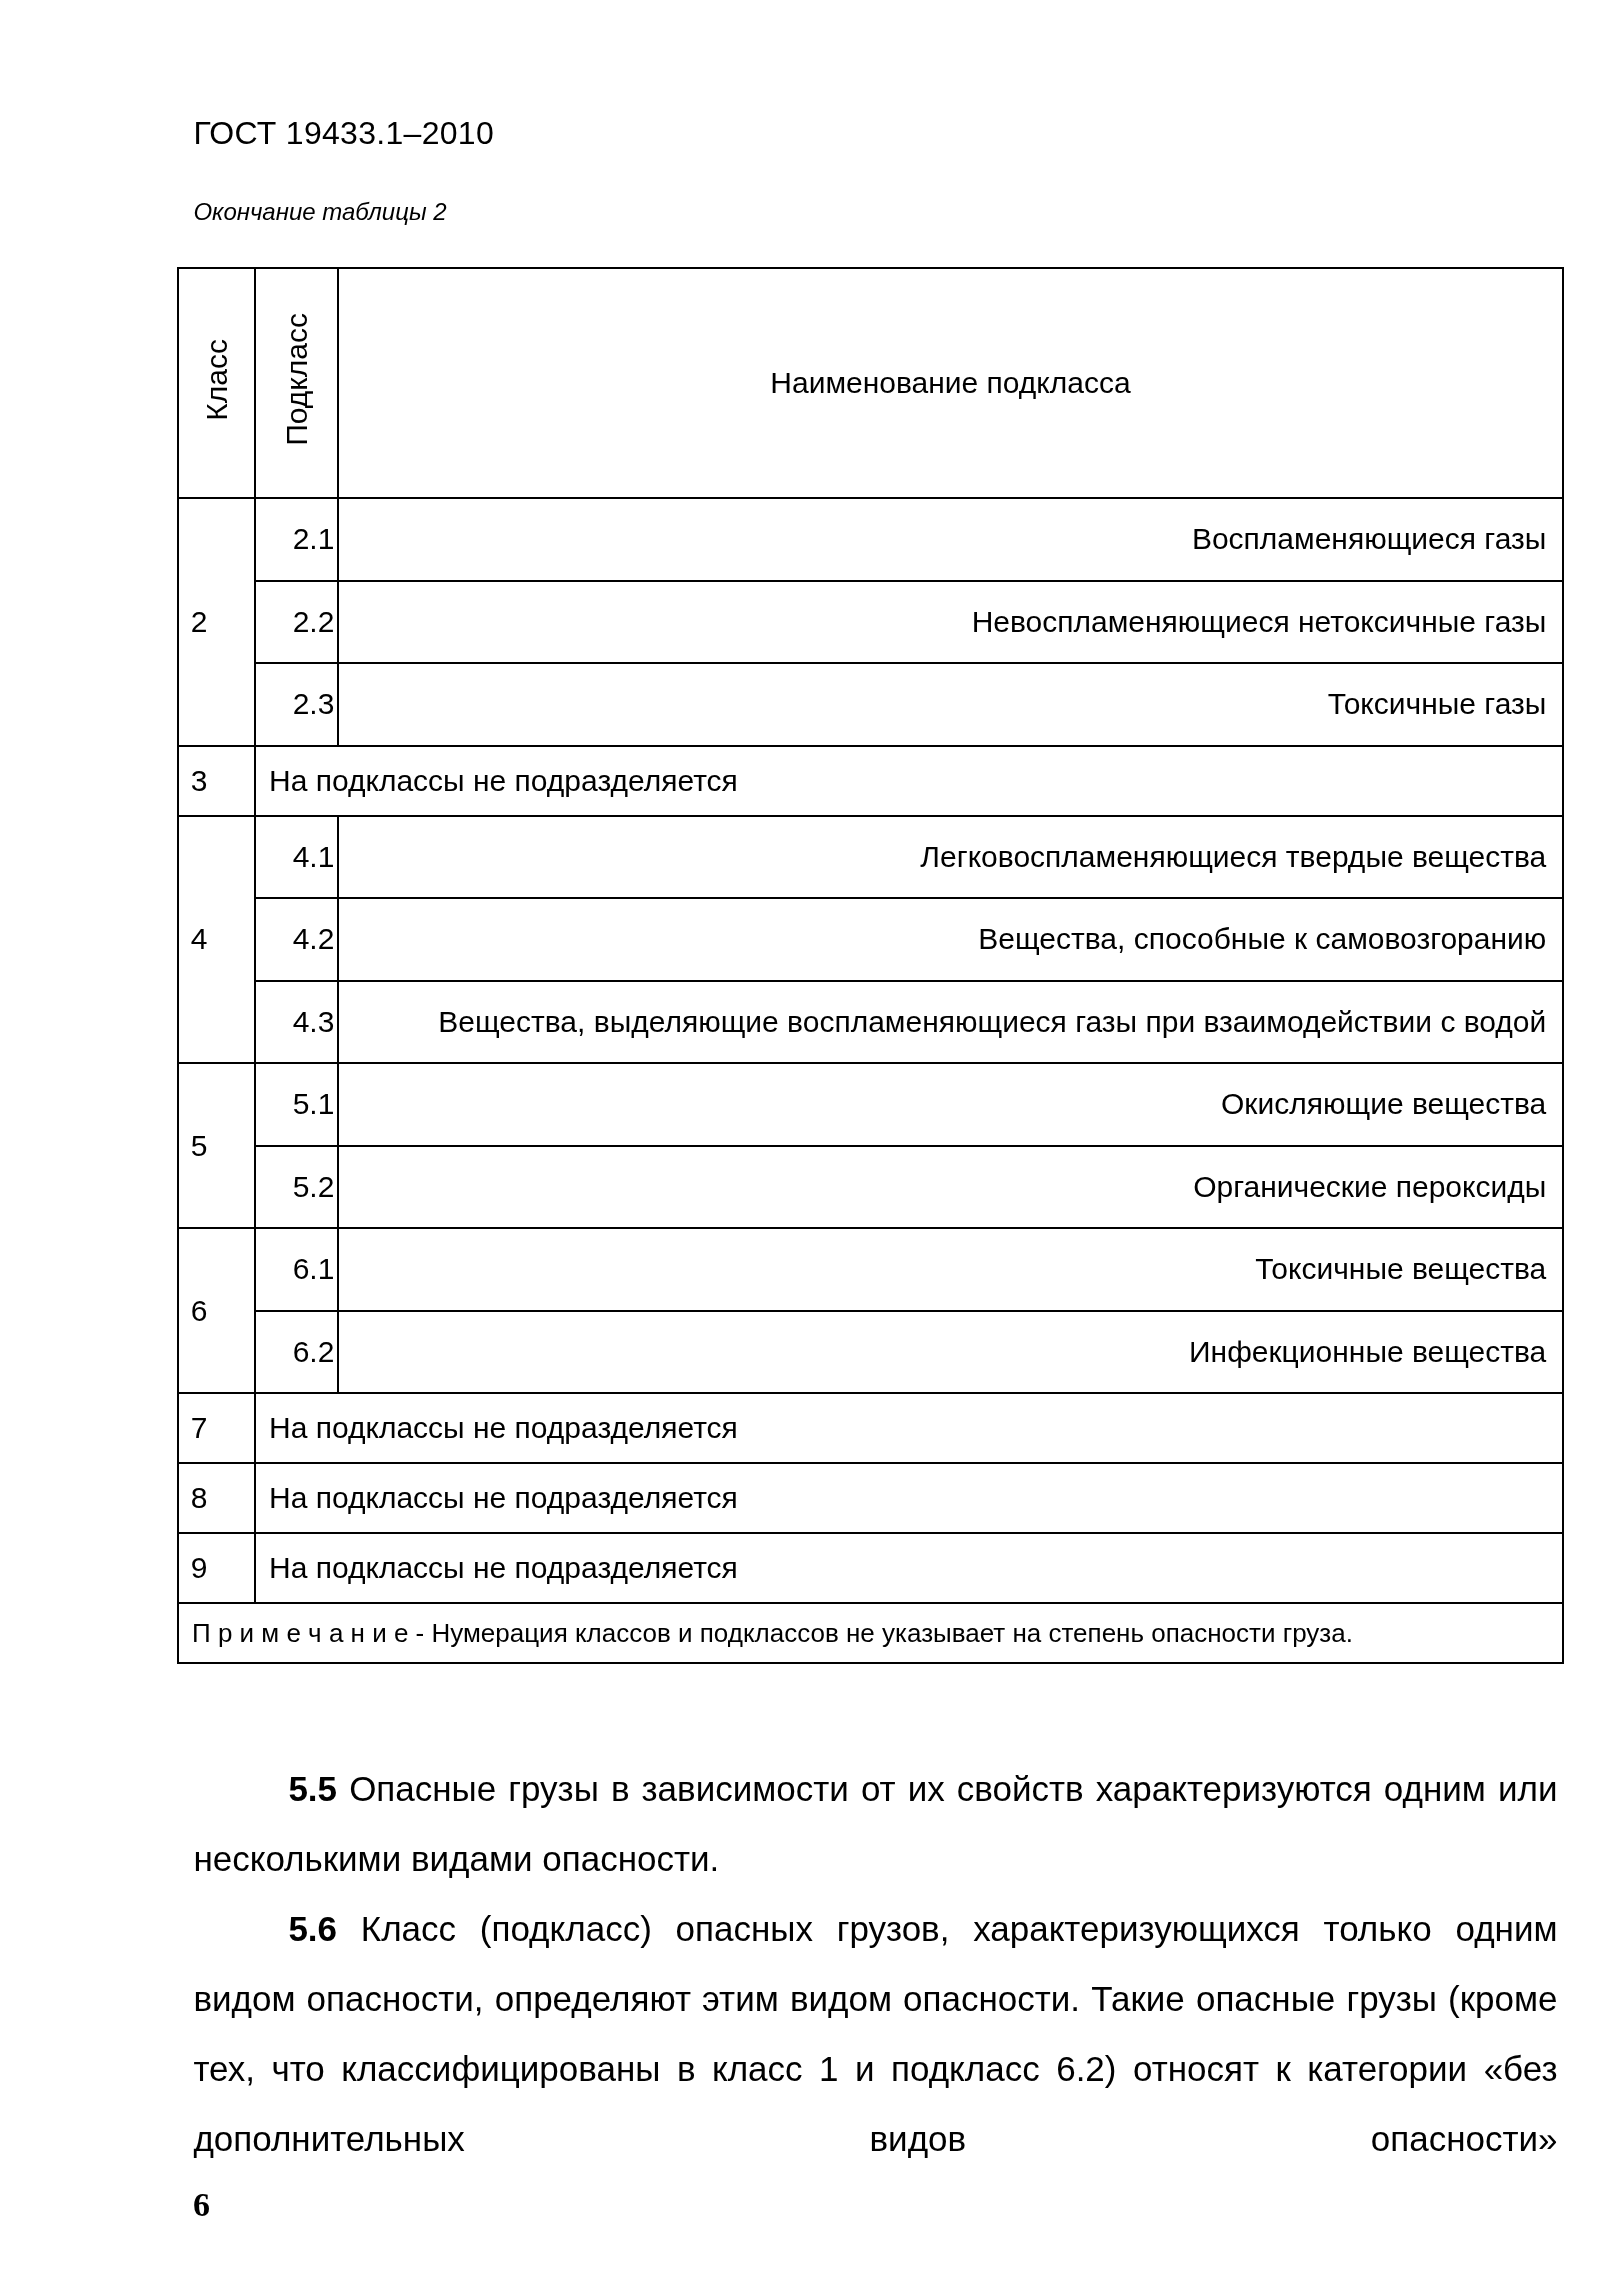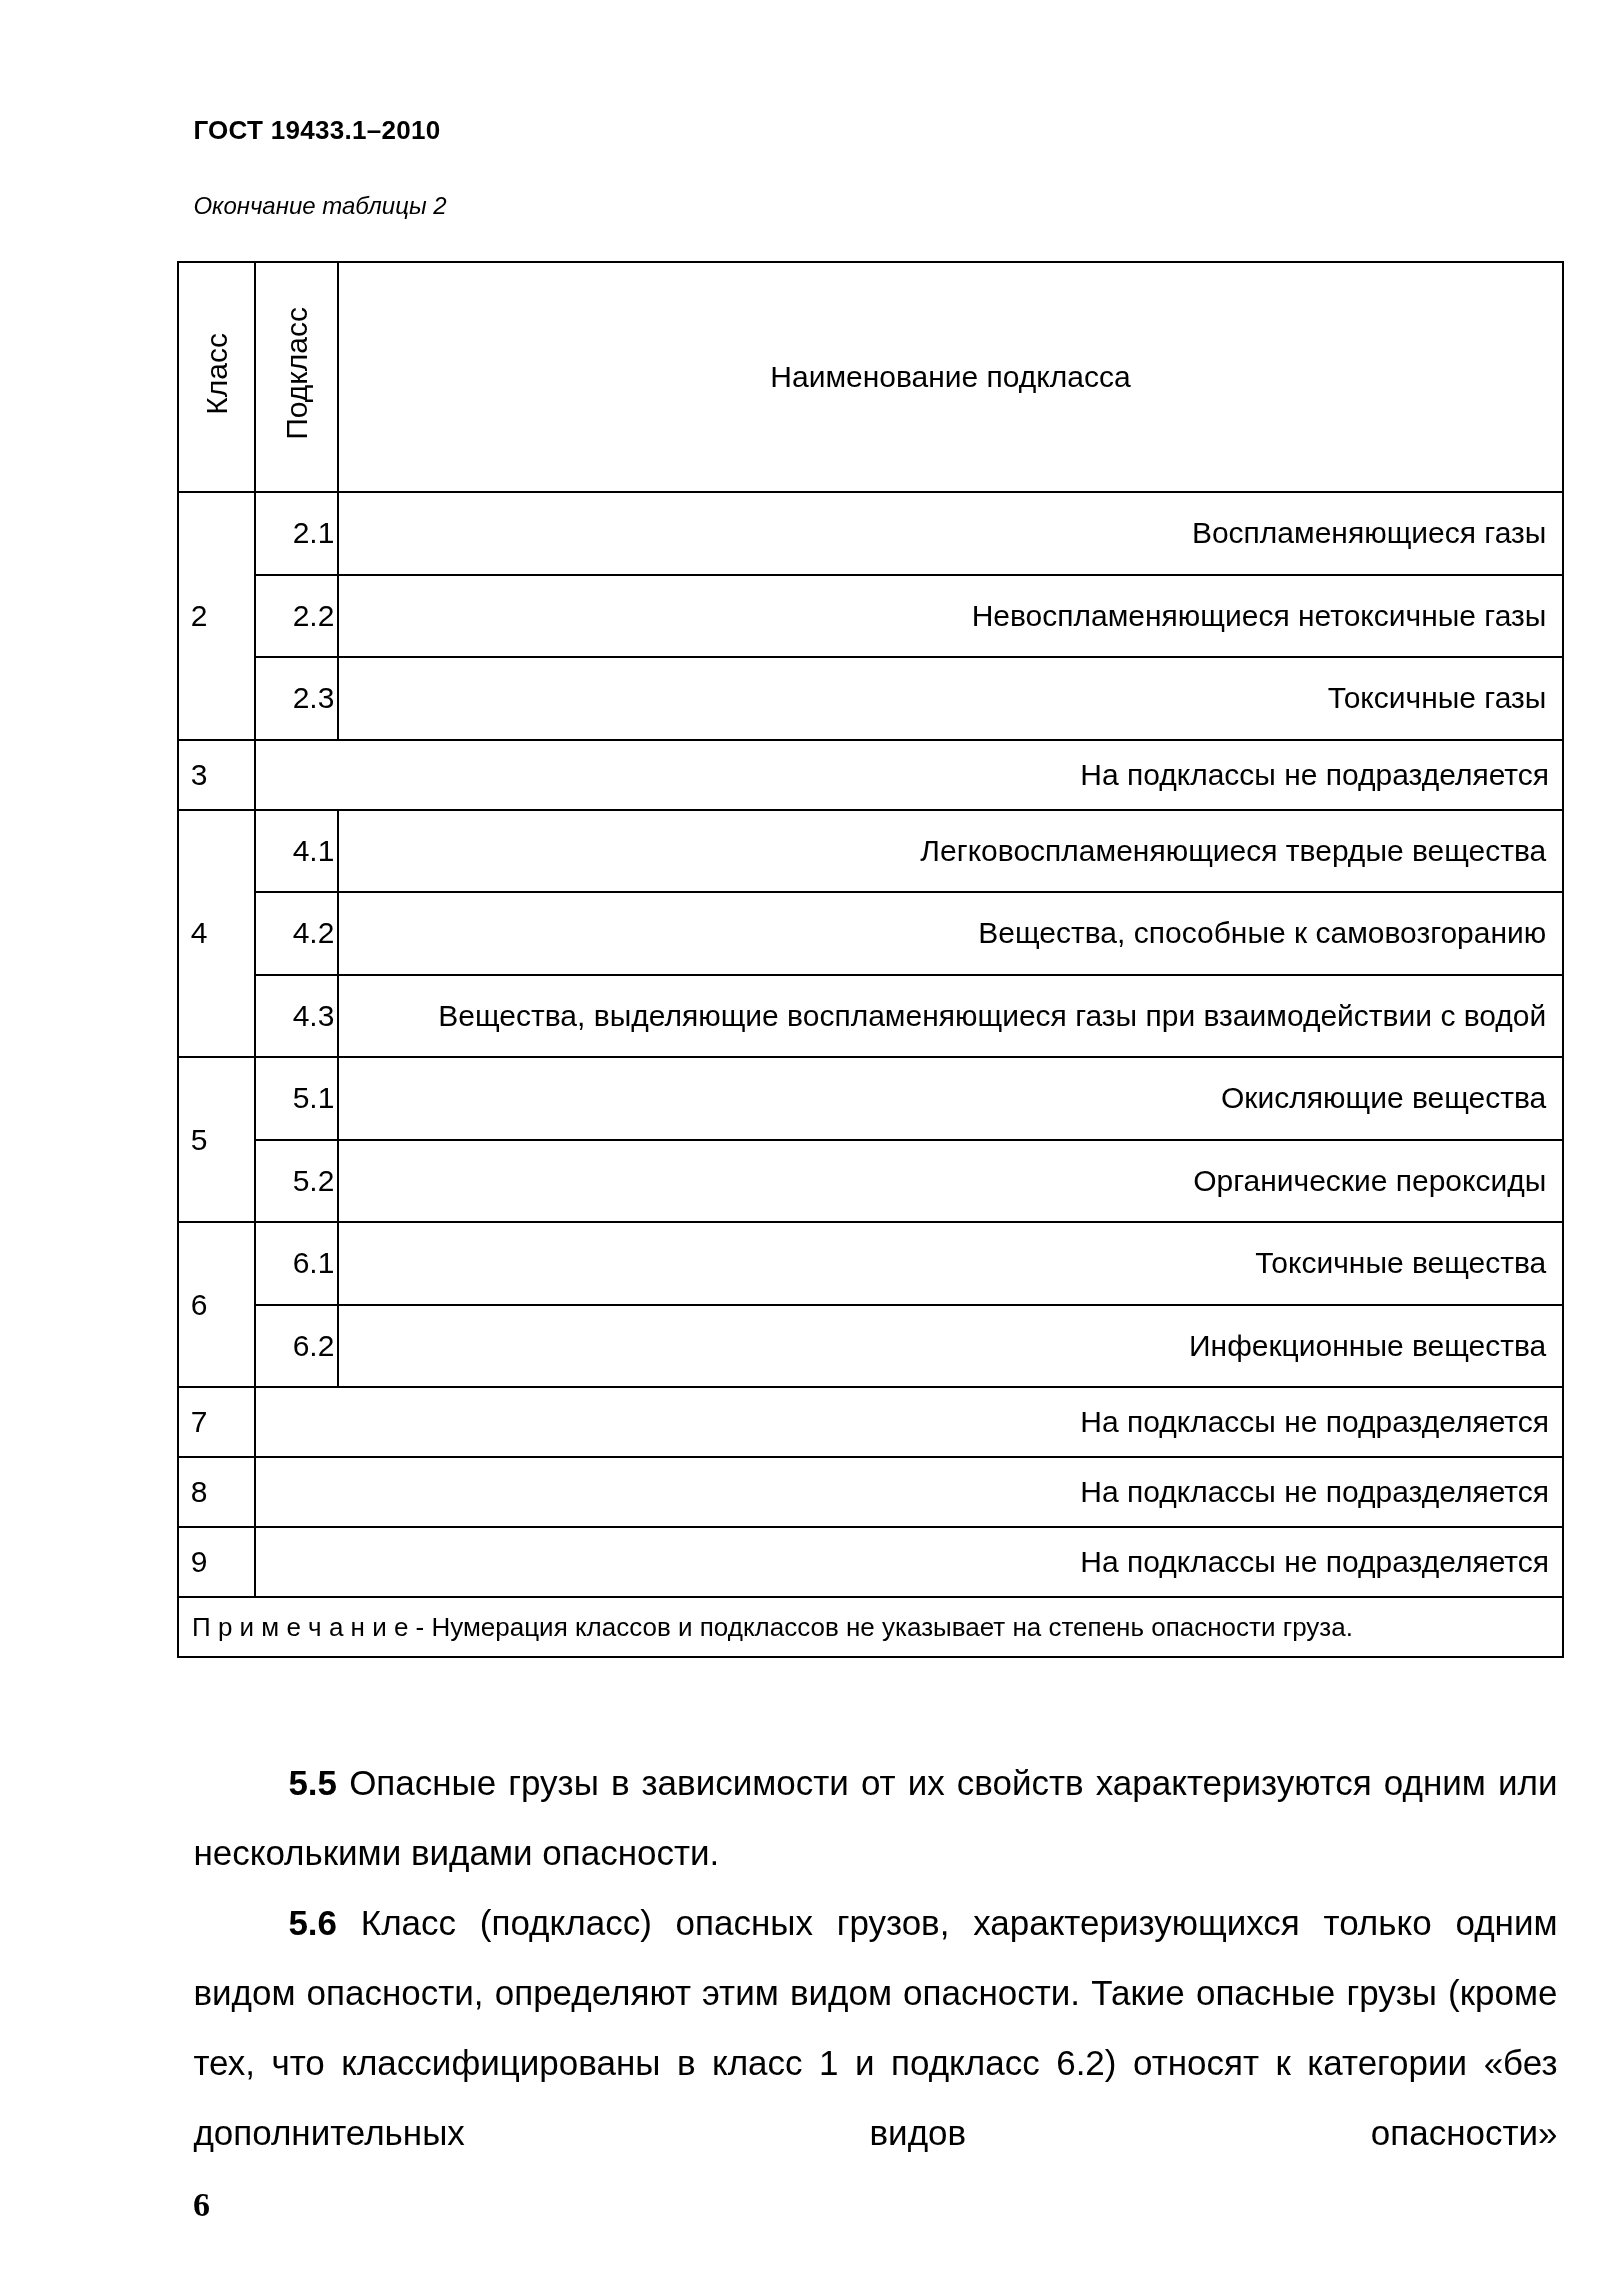--- a/index.html
+++ b/index.html
@@ -11,22 +11,22 @@
     color: #000000;
     font-family: "Liberation Sans", sans-serif;
     position: relative;
     margin: 0 auto;
     overflow: hidden;
   }
   .content {
     padding: 115px 58px 0 177px;
   }
   .doc-header {
-    font-size: 26px;
-    font-weight: bold;
+    font-size: 32px;
+    font-weight: normal;
     margin-left: 16.4px;
     letter-spacing: 0.3px;
   }
   .table-caption {
     font-size: 24px;
     font-style: italic;
     margin-left: 16.4px;
     margin-top: 46px;
     margin-bottom: 41px;
   }
@@ -58,21 +58,21 @@
   td.cell-sub {
     padding: 17px 2.6px 17px 7.9px;
     text-align: right;
   }
   td.cell-name {
     padding: 17px 15.7px 17px 18.3px;
     text-align: right;
     line-height: 1.55;
   }
   td.cell-span {
-    text-align: right;
+    text-align: left;
     padding: 17px 13px;
   }
   td.cell-note {
     font-size: 26px;
     padding: 11px 13px;
     line-height: 1.4;
   }
   .body-text {
     margin: 90px 6.5px 0 16.4px;
   }

